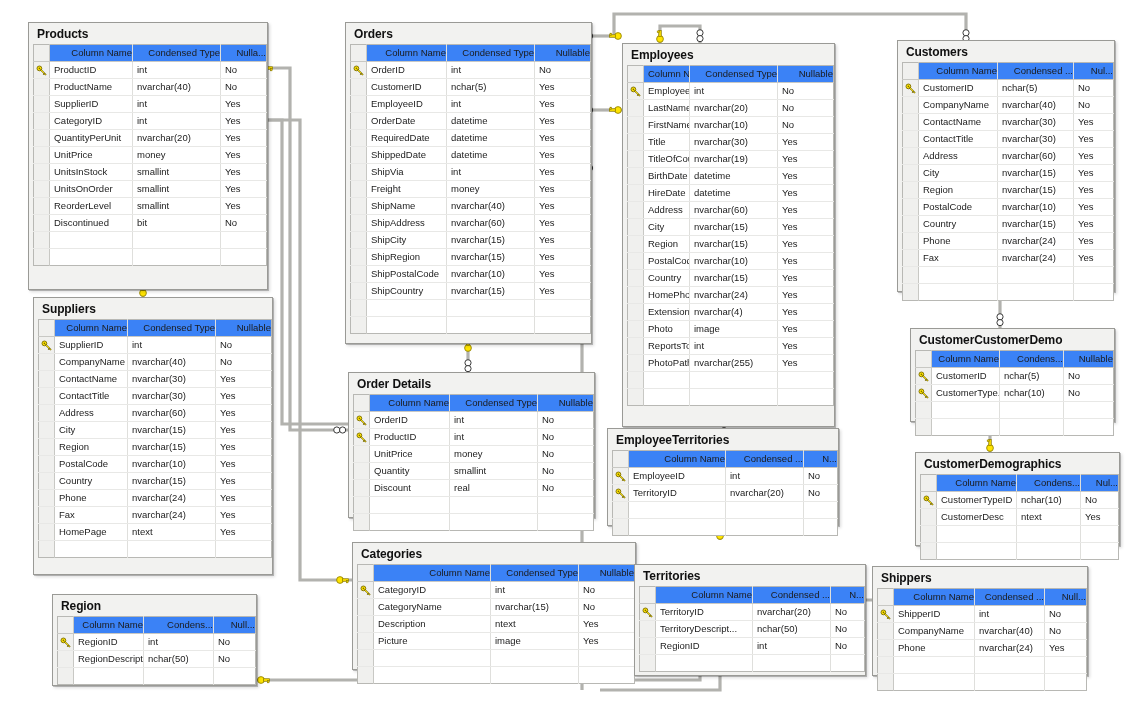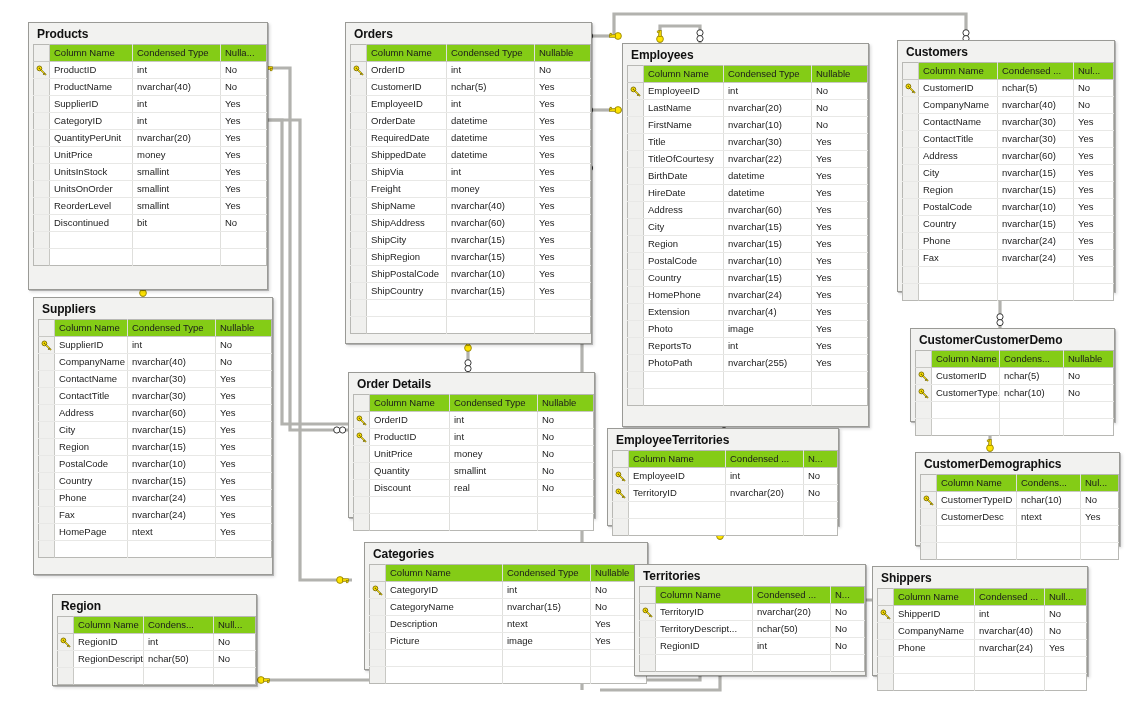--- a/index.html
+++ b/index.html
@@ -61,23 +61,23 @@
     border-right: 1px solid #dfdfdc;
     border-bottom: 1px solid #e8e8e6;
     padding: 0 0 0 4px;
     height: 16px;
     line-height: 16px;
     text-align: left;
     overflow: hidden;
     white-space: nowrap;
   }
   .grid th {
-    text-align: left;
+    text-align: right;
     border-bottom: 1px solid #c8c8c4;
-    background: #84cc16;
+    background: #3b82f6;
     color: #1b1b1b;
   }
   .grid th.hgut, .grid td.gut {
     background: #f0f0ee;
     border-right: 1px solid #c8c8c4;
     padding: 0;
     width: 16px;
     text-align: center;
   }
   .grid tr:last-child td { border-bottom: none; }
@@ -637,21 +637,21 @@
             </tr>
             <tr class="empty-row">
               <td class="gut"></td>
               <td></td>
               <td></td>
               <td></td>
             </tr>
           </tbody>
         </table>
       </div>
-      <div class="tbl" style="left: 364px; top: 542px; width: 284px; height: 128px;">
+      <div class="tbl" style="left: 352px; top: 542px; width: 284px; height: 128px;">
         <div class="tbl-title">Categories</div>
         <table class="grid">
           <colgroup>
             <col style="width: 16px;">
             <col style="width: auto;">
             <col style="width: 88px;">
             <col style="width: 56px;">
           </colgroup>
           <thead>
             <tr>
@@ -700,21 +700,21 @@
             </tr>
             <tr class="empty-row">
               <td class="gut"></td>
               <td></td>
               <td></td>
               <td></td>
             </tr>
           </tbody>
         </table>
       </div>
-      <div class="tbl" style="left: 622px; top: 43px; width: 247px; height: 384px;">
+      <div class="tbl" style="left: 622px; top: 43px; width: 213px; height: 384px;">
         <div class="tbl-title">Employees</div>
         <table class="grid">
           <colgroup>
             <col style="width: 16px;">
             <col style="width: auto;">
             <col style="width: 88px;">
             <col style="width: 56px;">
           </colgroup>
           <thead>
             <tr>
@@ -751,21 +751,21 @@
             </tr>
             <tr>
               <td class="gut"></td>
               <td>Title</td>
               <td>nvarchar(30)</td>
               <td>Yes</td>
             </tr>
             <tr>
               <td class="gut"></td>
               <td>TitleOfCourtesy</td>
-              <td>nvarchar(22)</td>
+              <td>nvarchar(19)</td>
               <td>Yes</td>
             </tr>
             <tr>
               <td class="gut"></td>
               <td>BirthDate</td>
               <td>datetime</td>
               <td>Yes</td>
             </tr>
             <tr>
               <td class="gut"></td>

